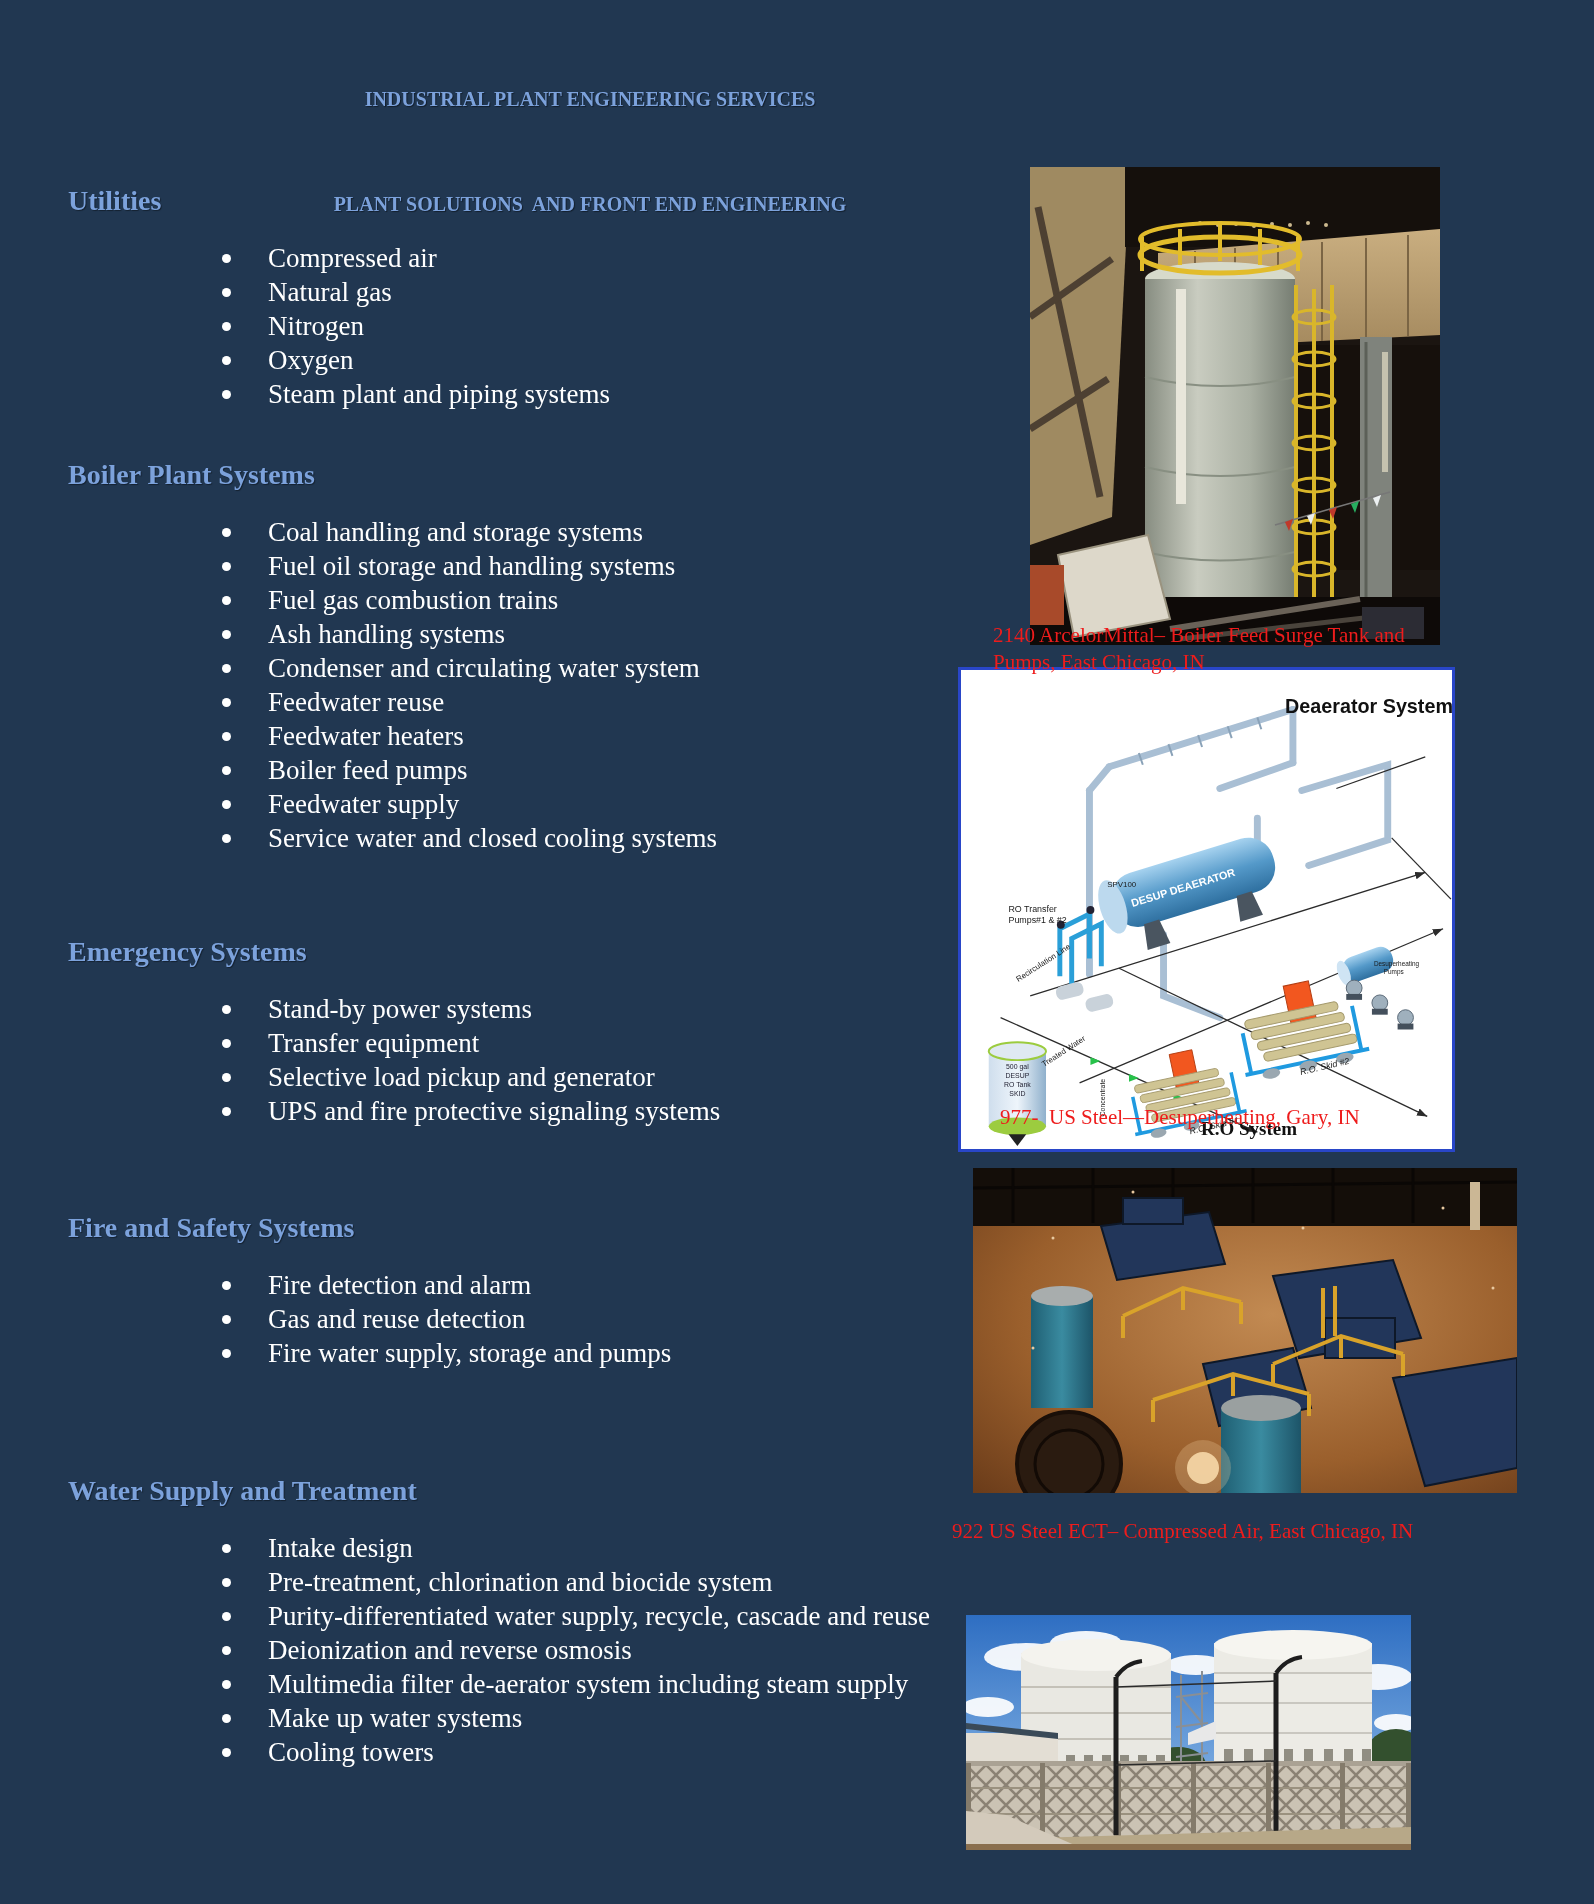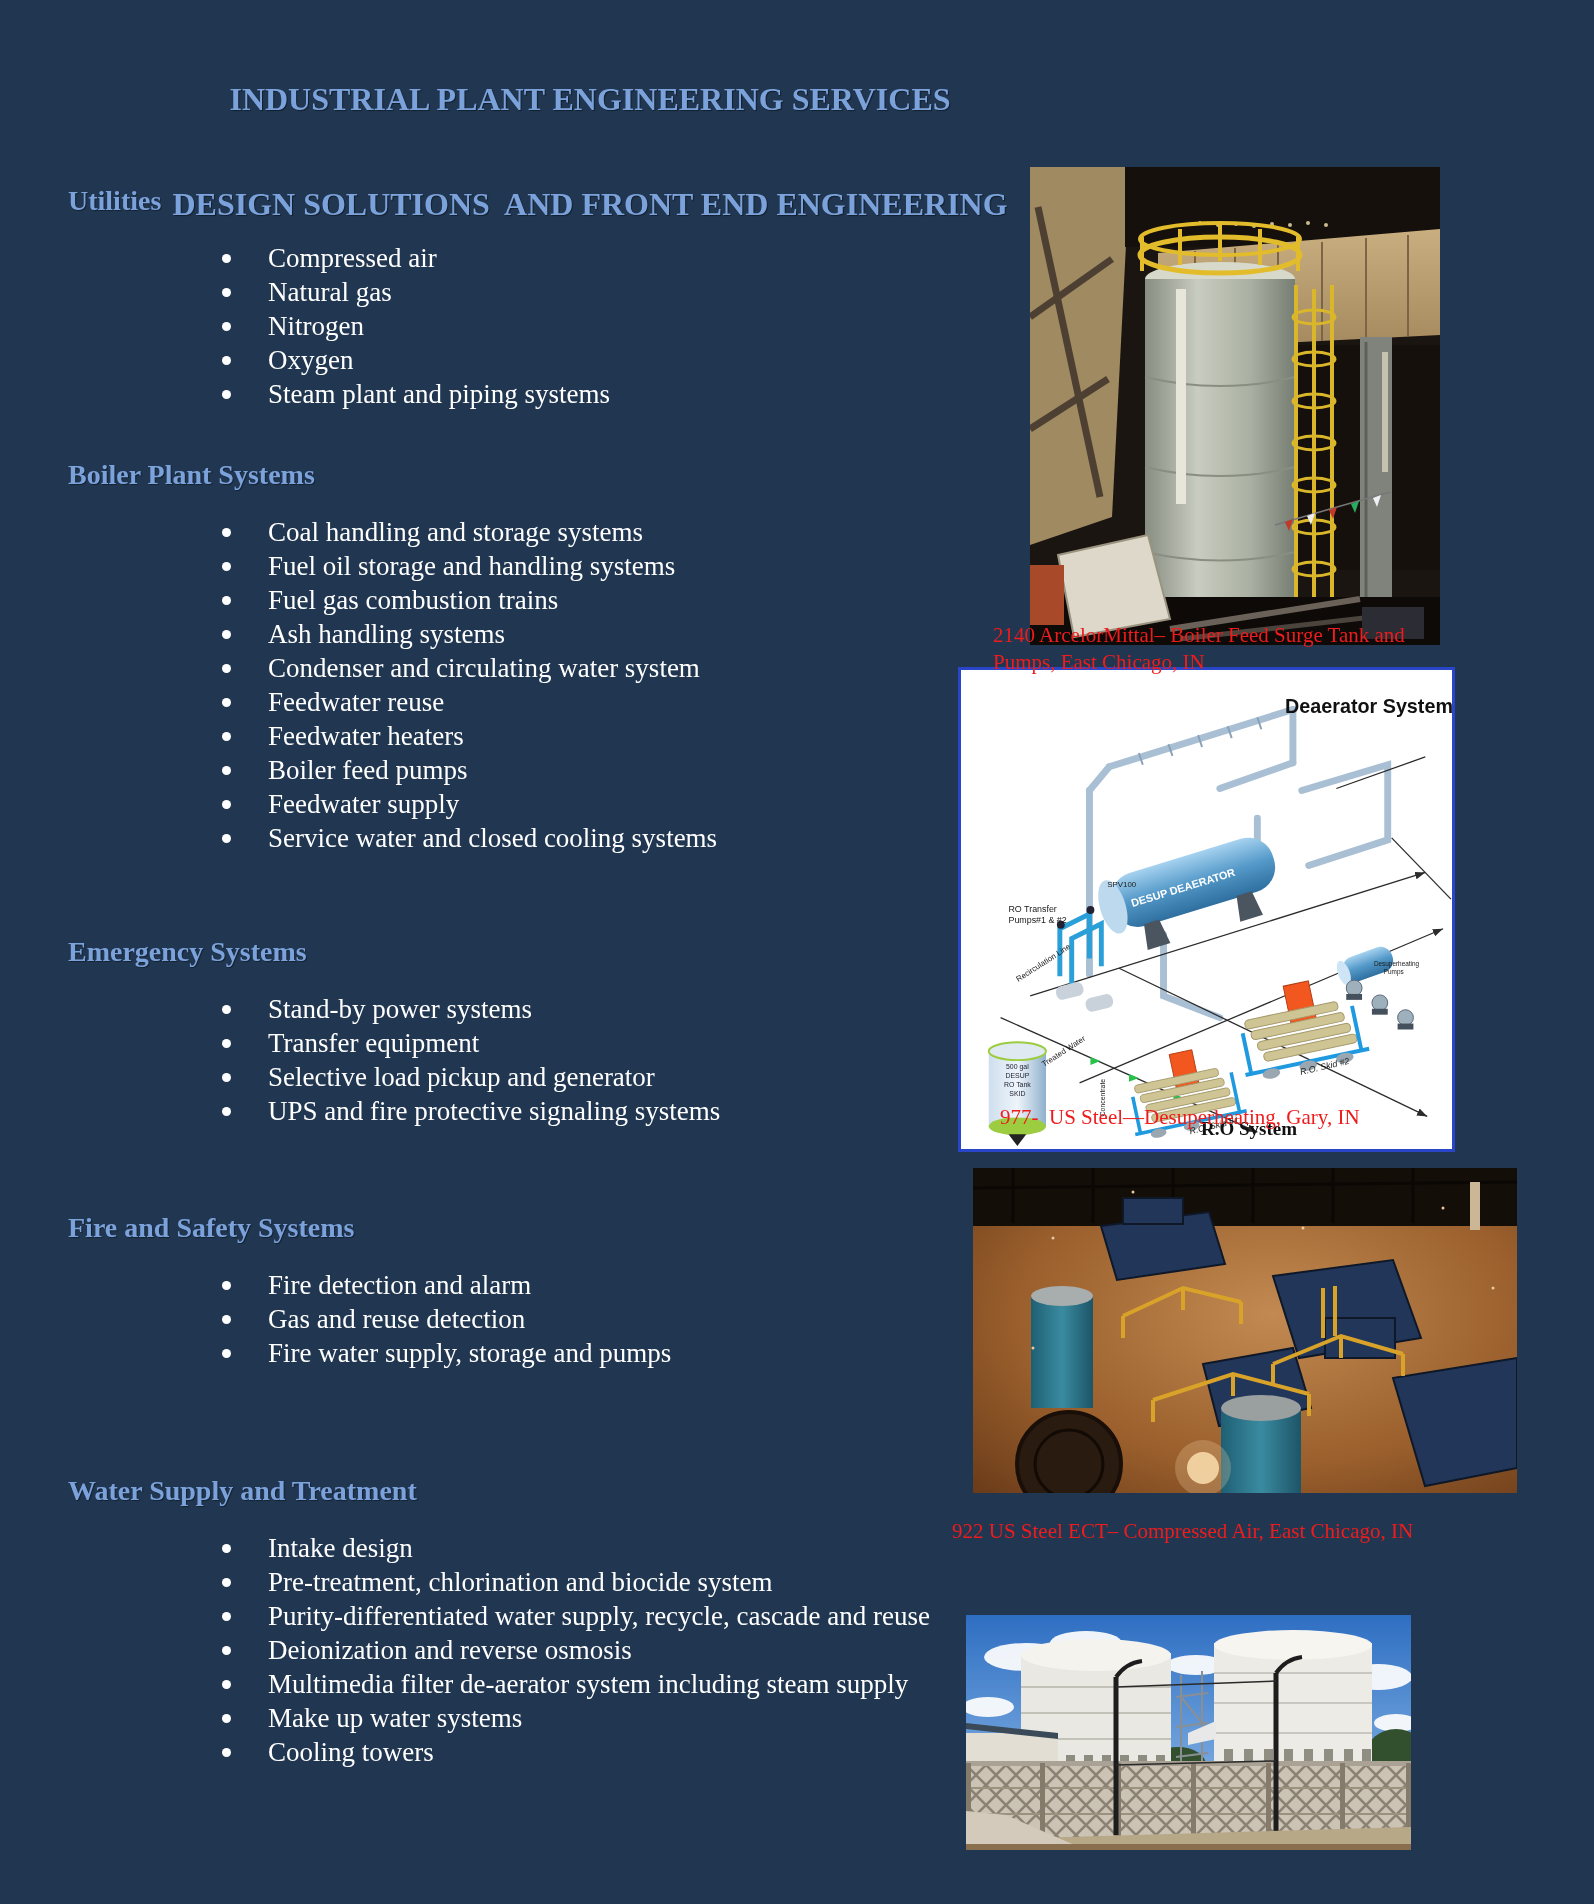--- a/index.html
+++ b/index.html
@@ -1,20 +1,20 @@
 <!DOCTYPE html>
 <html><head>
 <meta charset="utf-8">
 <style>
   html,body{margin:0;padding:0;background:#16283c}
   .page{position:relative;width:1594px;height:1904px;background:#213751;
         font-family:"Liberation Serif","DejaVu Serif",serif;overflow:hidden}
 
   .title{position:absolute;top:12px;left:0;width:1180px;text-align:center;
-         color:#7ca2dc;font-weight:bold;font-size:32px;line-height:35px;
+         color:#7ca2dc;font-weight:bold;font-size:20px;line-height:35px;
          white-space:pre-wrap;text-shadow:1px 1px 1px rgba(0,0,0,.45)}
 
   .sections{position:absolute;left:68px;top:183px;width:900px}
   .sec h2{margin:0 0 22px 0;color:#7ca2dc;font-size:28px;line-height:36px;
           font-weight:bold;text-shadow:1px 1px 1px rgba(0,0,0,.4)}
   .sec ul{list-style:none;margin:0 0 0 148px;padding:0;width:740px}
   .sec li{position:relative;padding-left:52px;color:#ffffff;font-size:27px;line-height:34px}
   .sec li::before{content:"";position:absolute;left:6px;top:13px;width:9px;height:9px;
                   border-radius:50%;background:#ffffff}
   .sec:nth-of-type(1){margin-bottom:46px}
@@ -37,21 +37,21 @@
   .ro-label{position:absolute;left:1201px;top:1118px;z-index:2;color:#111;
             font-family:Liberation Serif, serif;font-weight:bold;font-size:19px}
 </style>
 </head>
 <body>
 
 <div class="page">
 
   <div class="title">
     <div>INDUSTRIAL PLANT ENGINEERING SERVICES</div>
-    <div>DESIGN SOLUTIONS  AND FRONT END ENGINEERING</div>
+    <div>PLANT SOLUTIONS  AND FRONT END ENGINEERING</div>
   </div>
 
   <div class="sections">
       <section class="sec">
         <h2>Utilities</h2>
         <ul>
           <li>Compressed air</li>
           <li>Natural gas</li>
           <li>Nitrogen</li>
           <li>Oxygen</li>

